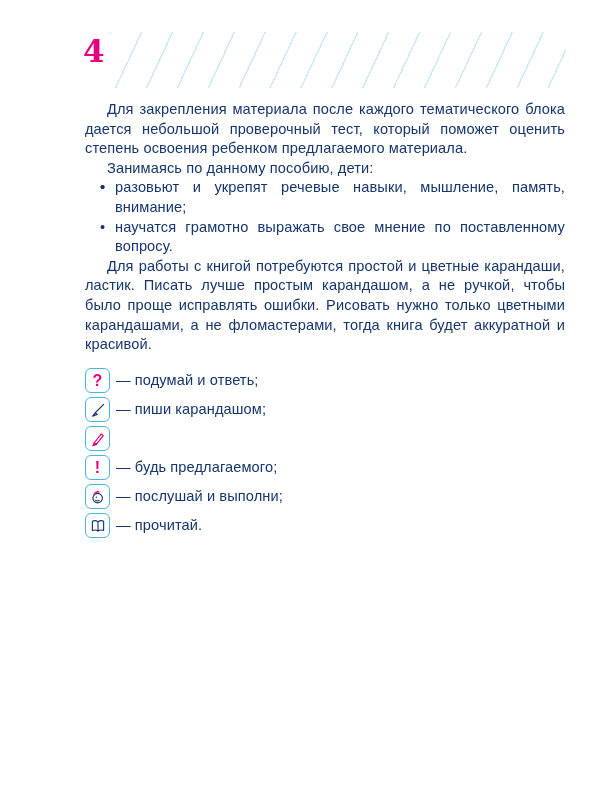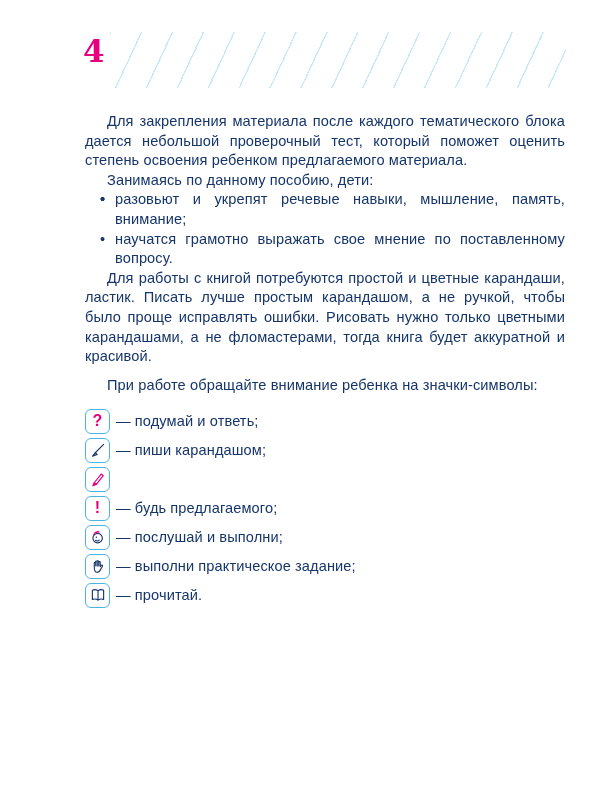--- a/index.html
+++ b/index.html
@@ -10,21 +10,21 @@
   .pagenum {
     position:absolute; left:83px; top:36px; line-height:1;
     font-family:"DejaVu Serif","Liberation Serif",serif;
     font-size:31px; font-weight:700; color:#e6007e;
   }
   .guides {
     position:absolute; left:110px; top:32px; width:456px; height:56px;
     background:repeating-linear-gradient(115deg,#c9eaf6 0 1.4px,transparent 1.4px 28px);
   }
   .content {
-    position:absolute; left:85px; top:112px; width:480px;
+    position:absolute; left:85px; top:100px; width:480px;
     color:#16356b; font-size:14.6px; line-height:19.6px;
     text-align:justify; letter-spacing:0.1px;
   }
   p.para { margin:0; text-indent:22px; }
   ul.bullets { list-style:none; margin:0; padding:0; }
   ul.bullets li { position:relative; padding-left:30px; }
   .bullet-marker { position:absolute; left:15px; }
   p.spaced { margin-top:9px; }
   .legend { margin-top:13px; }
   .legend-row { display:flex; align-items:center; height:26px; margin-bottom:3px; }
@@ -58,21 +58,20 @@
         <span class="bullet-marker">•</span>
         <span>разовьют и укрепят речевые навыки, мышление, память, внимание;</span>
       </li>
       <li>
         <span class="bullet-marker">•</span>
         <span>научатся грамотно выражать свое мнение по поставленному вопросу.</span>
       </li>
     </ul>
 
     <p class="para">Для работы с книгой потребуются простой и цветные карандаши, ластик. Писать лучше простым карандашом, а не ручкой, чтобы было проще исправлять ошибки. Рисовать нужно только цветными карандашами, а не фломастерами, тогда книга будет аккуратной и красивой.</p>
-    <p class="para spaced">При работе обращайте внимание ребенка на значки-символы:</p>
 
     <div class="legend">
 
       <div class="legend-row">
         <span class="icon-box">
           <span class="glyph">?</span>
         </span>
         <span class="legend-label">— подумай и ответь;</span>
       </div>
 
@@ -108,28 +107,20 @@
           <svg width="18" height="18" viewBox="0 0 24 24" fill="none" stroke="#16356b" stroke-width="1.5" stroke-linecap="round">
             <circle cx="11.5" cy="13.5" r="6.3"></circle>
             <circle cx="9.8" cy="12.3" r="0.9" fill="#16356b" stroke="none"></circle>
             <path d="M8.8 16.4 c1.6 1.3 3.6 1.1 4.7 -0.3"></path>
             <path d="M6.5 8.5 c1.2 -2.6 4.2 -4 6.8 -3 M9.3 6.6 c0.9 -1.2 2.1 -1.9 3.2 -2.1" stroke="#e6007e"></path>
           </svg>
         </span>
         <span class="legend-label">— послушай и выполни;</span>
       </div>
 
-      <div class="legend-row">
-        <span class="icon-box">
-          <svg width="18" height="18" viewBox="0 0 24 24" fill="none" stroke="#16356b" stroke-width="1.5" stroke-linecap="round" stroke-linejoin="round">
-            <path d="M7 13 V8.2 a1 1 0 0 1 2 0 V12 M9 12 V6.4 a1 1 0 0 1 2 0 V12 M11 12 V6 a1 1 0 0 1 2 0 V12 M13 12 V7.2 a1 1 0 0 1 2 0 v5.2 M15 12.8 l1.2 -1.6 a1.1 1.1 0 0 1 1.8 1.2 L15.6 16.4 c-1 2.6 -2.6 4 -5 4 -2.3 0 -3.6 -2.8 -3.6 -7.4"></path>
-          </svg>
-        </span>
-        <span class="legend-label">— выполни практическое задание;</span>
-      </div>
 
       <div class="legend-row">
         <span class="icon-box">
           <svg width="18" height="18" viewBox="0 0 24 24" fill="none" stroke="#16356b" stroke-width="1.5" stroke-linecap="round" stroke-linejoin="round">
             <path d="M12 6.5 C10 4.8 7 4.6 4.5 5.6 V18 c2.5 -1 5.5 -0.8 7.5 0.9 2 -1.7 5 -1.9 7.5 -0.9 V5.6 C17 4.6 14 4.8 12 6.5 V18.9"></path>
           </svg>
         </span>
         <span class="legend-label">— прочитай.</span>
       </div>
 

